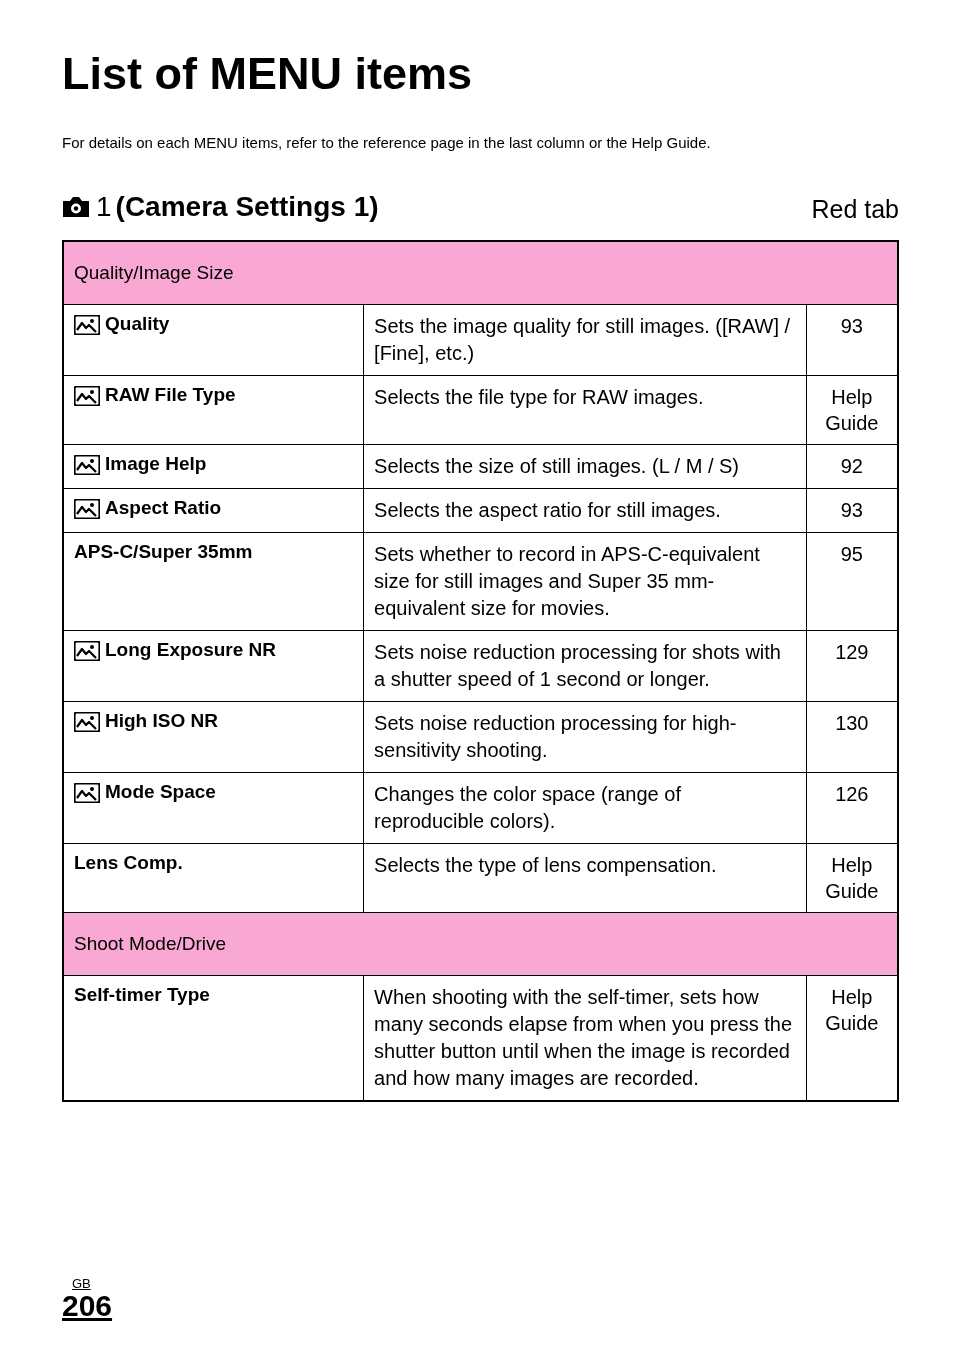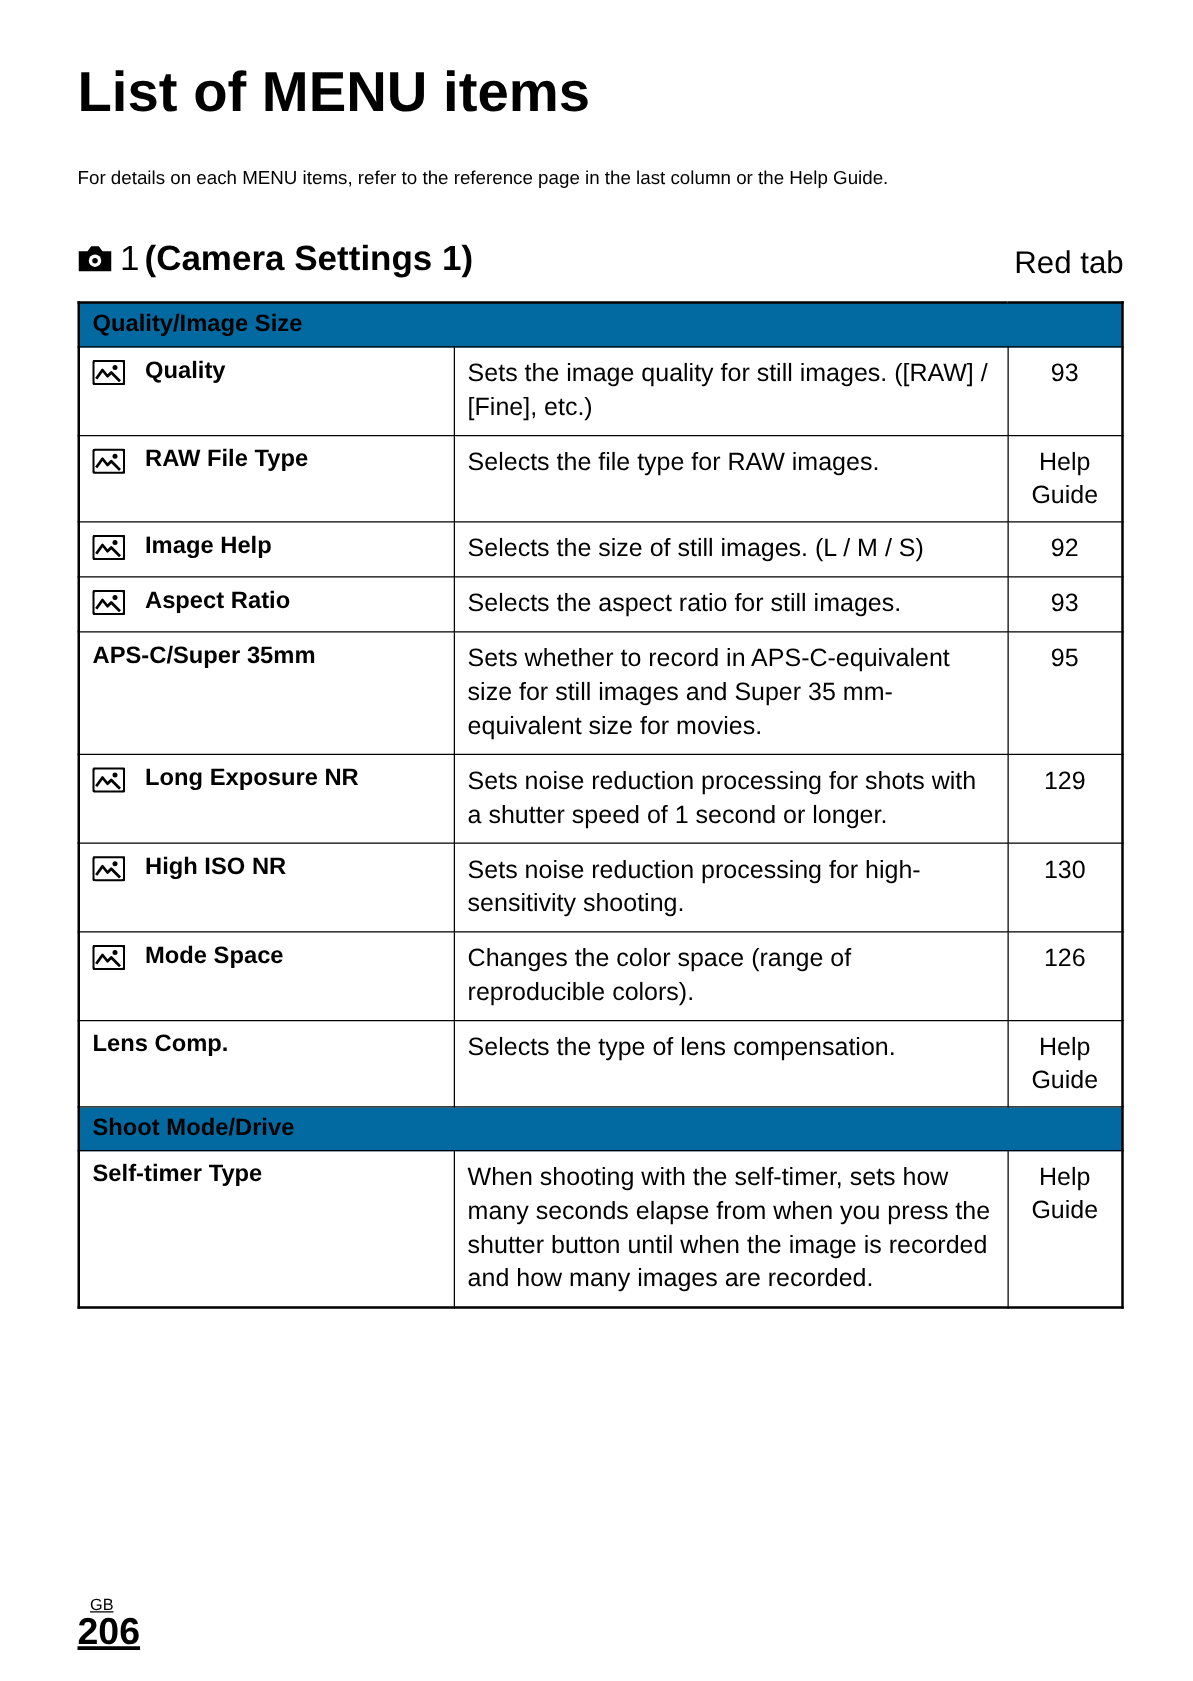--- a/index.html
+++ b/index.html
@@ -58,34 +58,34 @@
     table-layout: fixed;
   }
   td, th {
     border: 1px solid #000;
     vertical-align: top;
   }
   col.c1 { width: 36%; }
   col.c2 { width: 53%; }
   col.c3 { width: 11%; }
   .group-header td {
-    background: #0369a1;
-    font-weight: bold;
+    background: #f9a8d4;
+    font-weight: normal;
     font-size: 19px;
-    padding: 6px 10px;
+    padding: 20px 10px;
   }
   .label-cell {
     padding: 8px 8px 8px 10px;
     font-weight: bold;
     font-size: 19px;
   }
   .label-inner {
     display: flex;
     align-items: center;
-    gap: 16px;
+    gap: 5px;
   }
   .desc-cell {
     padding: 8px 10px;
     font-size: 20px;
     line-height: 1.35;
   }
   .page-cell {
     padding: 8px 16px;
     text-align: center;
     font-size: 20px;

